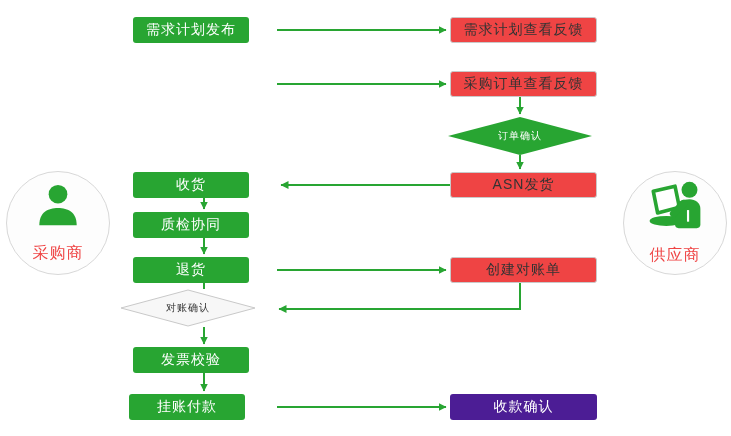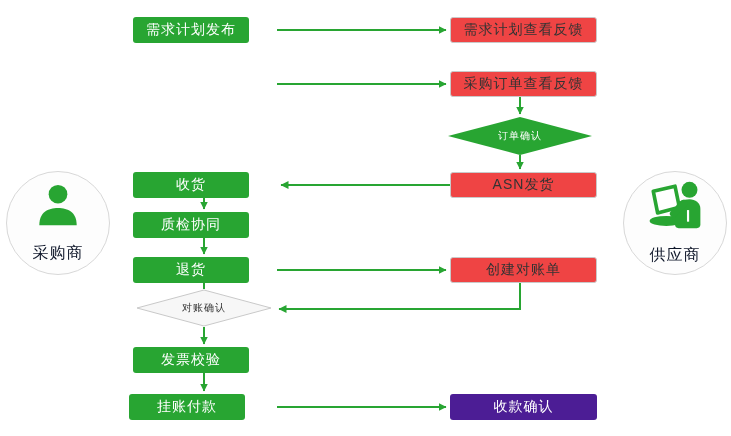--- a/index.html
+++ b/index.html
@@ -19,21 +19,21 @@
   .diamond{position:absolute;display:flex;align-items:center;justify-content:center;}
   .diamond svg{position:absolute;left:0;top:0;}
   .d-label{position:relative;font-size:10px;letter-spacing:1px;}
   .d-label.lt{color:#ffffff;}
   .d-label.dk{color:#333333;}
   .actor{
     position:absolute;width:104px;height:104px;border-radius:50%;
     background:#fdfdfd;border:1px solid #d8d8d8;box-sizing:border-box;
     display:flex;flex-direction:column;align-items:center;justify-content:center;
   }
-  .actor-label{font-size:16px;color:#0f172a;margin-top:16px;letter-spacing:1px;}
+  .actor-label{font-size:16px;color:#ef4444;margin-top:16px;letter-spacing:1px;}
 </style>
 </head>
 <body>
 
 <div class="canvas">
 
   <svg class="connectors" viewBox="0 0 731 436">
     <defs>
       <marker id="ah" markerUnits="userSpaceOnUse" markerWidth="9" markerHeight="8" refX="7.5" refY="4" orient="auto">
         <path d="M0,0 L8,4 L0,8 Z" fill="#28A532"></path>
@@ -69,21 +69,21 @@
   <div class="box white" style="left:450px;top:257px">创建对账单</div>
   <div class="box red" style="left:450px;top:394px">收款确认</div>
 
   <div class="diamond" style="left:448px;top:117px;width:144px;height:38px">
     <svg width="144" height="38" viewBox="0 0 144 38">
       <polygon points="72,0 144,19 72,38 0,19" fill="#28A532"></polygon>
     </svg>
     <span class="d-label lt">订单确认</span>
   </div>
 
-  <div class="diamond" style="left:136px;top:289px;width:136px;height:38px">
+  <div class="diamond" style="left:120px;top:289px;width:136px;height:38px">
     <svg width="136" height="38" viewBox="0 0 136 38">
       <polygon points="68,1 135,19 68,37 1,19" fill="#F7F7F7" stroke="#C9C9C9" stroke-width="1"></polygon>
     </svg>
     <span class="d-label dk">对账确认</span>
   </div>
 
   <div class="actor" style="left:6px;top:171px">
     <svg width="46" height="44" viewBox="0 0 64 60">
       <circle cx="32" cy="15" r="13" fill="#28A532"></circle>
       <path d="M6,58 C6,40 18,34 32,34 C46,34 58,40 58,58 Z" fill="#28A532"></path>

